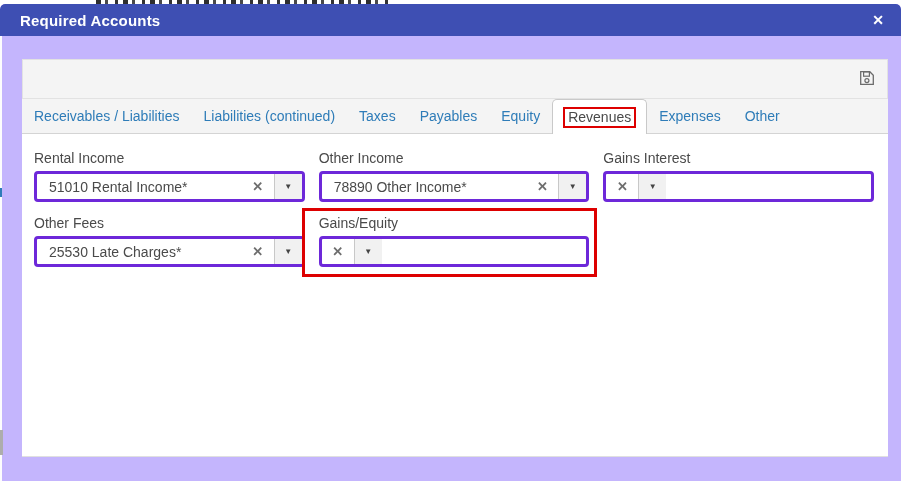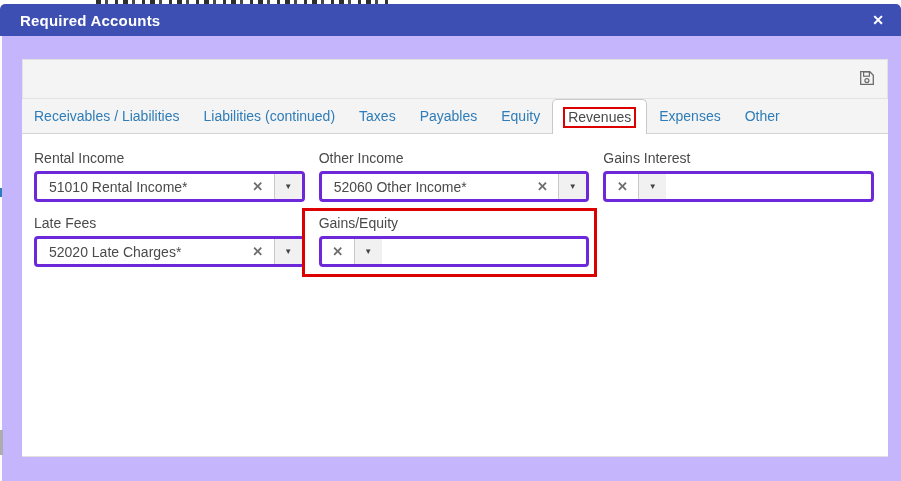--- a/index.html
+++ b/index.html
@@ -137,42 +137,42 @@
             <button class="clear-btn">✕</button>
             <button class="caret-btn">
               <span class="caret-glyph">▼</span>
             </button>
           </div>
         </div>
 
         <div class="field">
           <div class="field-label">Other Income</div>
           <div class="combobox">
-            <span class="combo-value">52060 Other Income*</span>
+            <span class="combo-value">78890 Other Income*</span>
             <button class="clear-btn">✕</button>
             <button class="caret-btn">
               <span class="caret-glyph">▼</span>
             </button>
           </div>
         </div>
 
         <div class="field">
           <div class="field-label">Gains Interest</div>
           <div class="combobox">
             <button class="clear-btn">✕</button>
             <button class="caret-btn">
               <span class="caret-glyph">▼</span>
             </button>
           </div>
         </div>
 
         <div class="field">
-          <div class="field-label">Late Fees</div>
+          <div class="field-label">Other Fees</div>
           <div class="combobox">
-            <span class="combo-value">52020 Late Charges*</span>
+            <span class="combo-value">25530 Late Charges*</span>
             <button class="clear-btn">✕</button>
             <button class="caret-btn">
               <span class="caret-glyph">▼</span>
             </button>
           </div>
         </div>
 
         <div class="field">
           <div class="annotation-box"></div>
           <div class="field-label">Gains/Equity</div>

